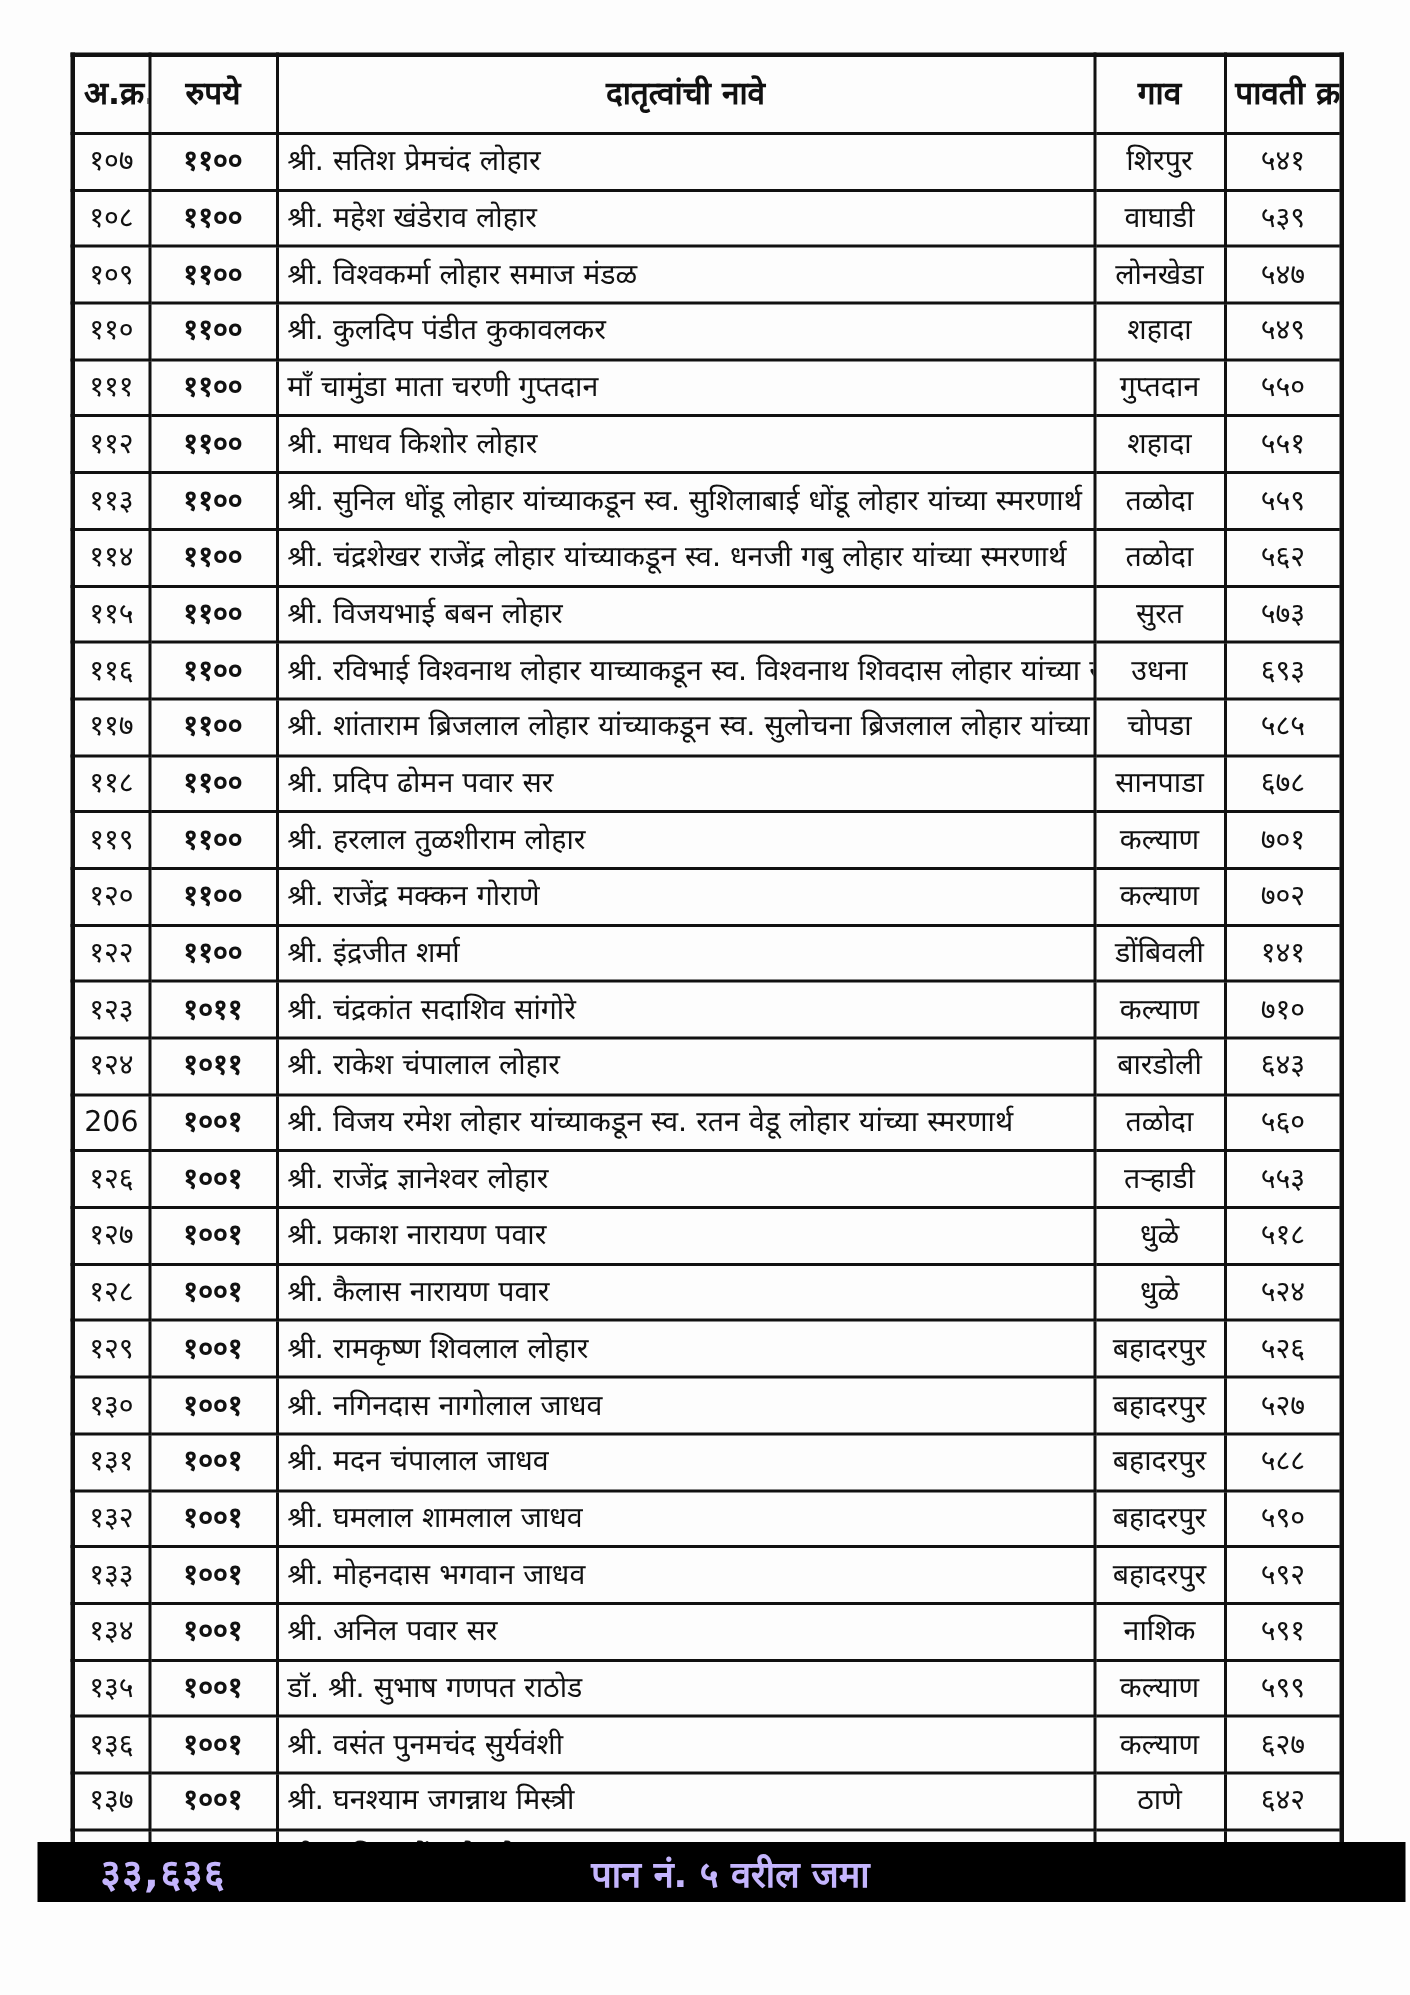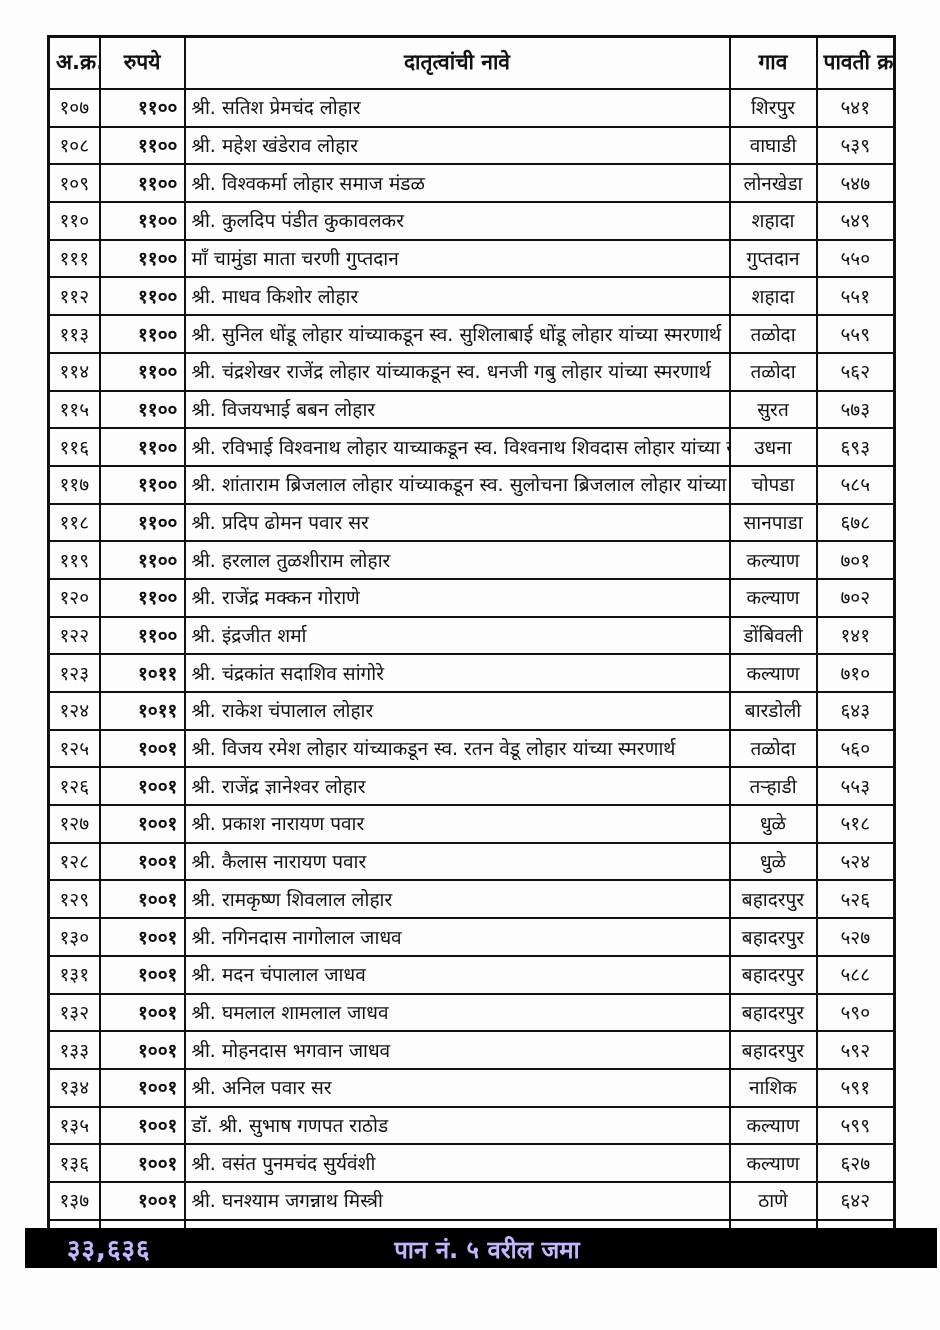--- a/index.html
+++ b/index.html
@@ -46,21 +46,21 @@
     height: 35.7px;
     vertical-align: middle;
   }
   col.c-serial  { width: 51px; }
   col.c-amount  { width: 85px; }
   col.c-name    { width: 545px; }
   col.c-village { width: 87px; }
   col.c-receipt { width: 78px; }
 
   td.cell-serial  { text-align: center; }
-  td.cell-amount  { text-align: right; font-weight: bold; }
+  td.cell-amount  { text-align: center; font-weight: bold; }
   td.cell-name    { text-align: left; padding-left: 10px; }
   td.cell-village { text-align: center; }
   td.cell-receipt { text-align: center; }
 
   .footer-bar {
     position: absolute;
     left: 25px;
     top: 1228px;
     width: 912px;
     height: 40px;
@@ -239,21 +239,21 @@
 
   <tr>
     <td class="cell-serial">१२४</td>
     <td class="cell-amount">१०११</td>
     <td class="cell-name">श्री. राकेश चंपालाल लोहार</td>
     <td class="cell-village">बारडोली</td>
     <td class="cell-receipt">६४३</td>
   </tr>
 
   <tr>
-    <td class="cell-serial">१२५</td>
+    <td class="cell-serial">206</td>
     <td class="cell-amount">१००१</td>
     <td class="cell-name">श्री. विजय रमेश लोहार यांच्याकडून स्व. रतन वेडू लोहार यांच्या स्मरणार्थ</td>
     <td class="cell-village">तळोदा</td>
     <td class="cell-receipt">५६०</td>
   </tr>
 
   <tr>
     <td class="cell-serial">१२६</td>
     <td class="cell-amount">१००१</td>
     <td class="cell-name">श्री. राजेंद्र ज्ञानेश्वर लोहार</td>

